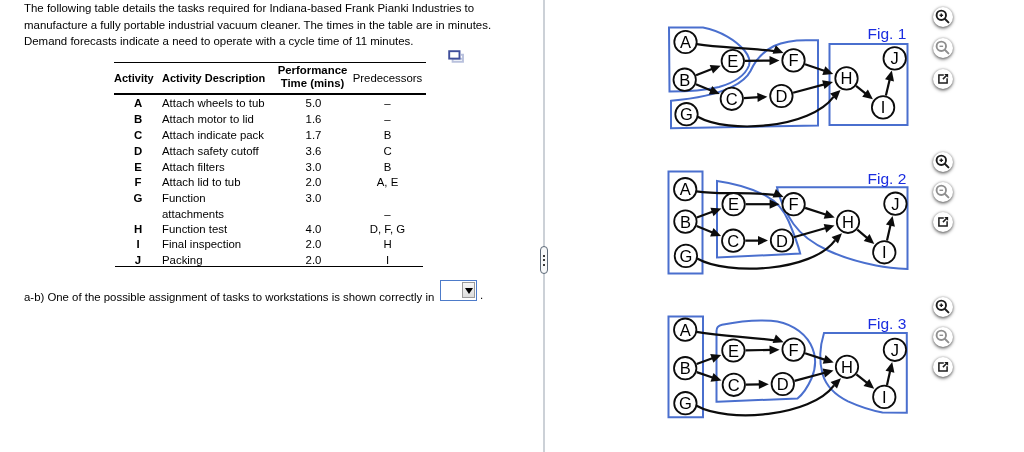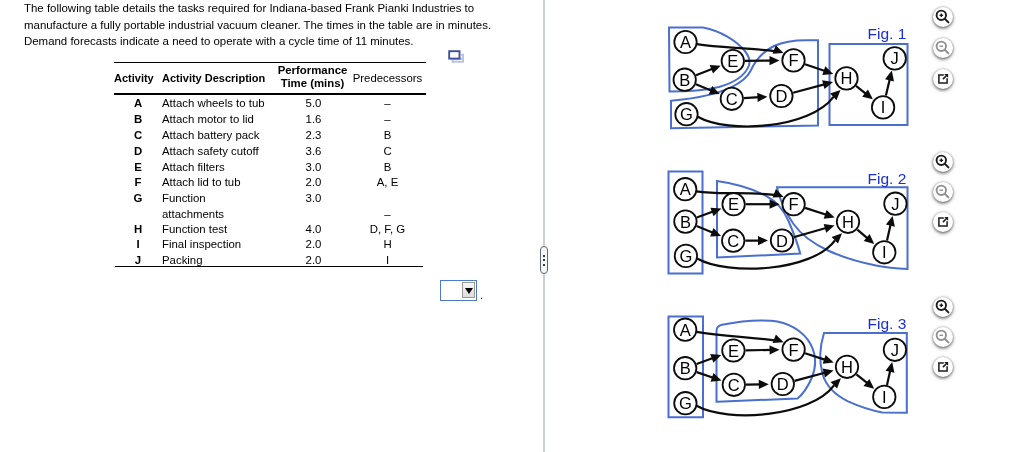--- a/index.html
+++ b/index.html
@@ -38,22 +38,22 @@
       <span class="c4">–</span>
     </div>
 <div class="row" style="top:110.8px">
       <span class="c1">B</span>
       <span class="c2">Attach motor to lid</span>
       <span class="c3">1.6</span>
       <span class="c4">–</span>
     </div>
 <div class="row" style="top:126.7px">
       <span class="c1">C</span>
-      <span class="c2">Attach battery pack</span>
-      <span class="c3">2.3</span>
+      <span class="c2">Attach indicate pack</span>
+      <span class="c3">1.7</span>
       <span class="c4">B</span>
     </div>
 <div class="row" style="top:142.6px">
       <span class="c1">D</span>
       <span class="c2">Attach safety cutoff</span>
       <span class="c3">3.6</span>
       <span class="c4">C</span>
     </div>
 <div class="row" style="top:158.5px">
       <span class="c1">E</span>
@@ -88,20 +88,21 @@
       <span class="c3">2.0</span>
       <span class="c4">H</span>
     </div>
 <div class="row" style="top:251.6px">
       <span class="c1">J</span>
       <span class="c2">Packing</span>
       <span class="c3">2.0</span>
       <span class="c4">I</span>
     </div>
 
+  <div class="abs" style="left:8px; top:288.8px; font-size:11.4px; line-height:16px;">a-b) One of the possible assignment of tasks to workstations is shown correctly in</div>
 
   <div class="abs" style="left:424px; top:280.4px; width:35px; height:19px; border:1.5px solid #4d7bc9; background:#fff;">
     <div style="position:absolute; right:1px; top:1px; width:13px; height:16px; background:linear-gradient(#f7f7f7,#dcdcdc); border:1px solid #9a9a9a; box-sizing:border-box;">
       <div style="position:absolute; left:2px; top:4.5px; width:0; height:0; border-left:4.2px solid transparent; border-right:4.2px solid transparent; border-top:6.5px solid #000;"></div>
     </div>
   </div>
   <div class="abs" style="left:464px; top:288.8px; font-size:11.4px;">.</div>
 
   <div class="abs" style="left:527.4px; top:0; width:1.4px; height:452px; background:#ccd1d7;"></div>
   <div class="abs" style="left:523.9px; top:245.5px; width:8.6px; height:28px; box-sizing:border-box; border:1.5px solid #5c6877; border-radius:4.5px; background:#f8f9fa;"></div>

